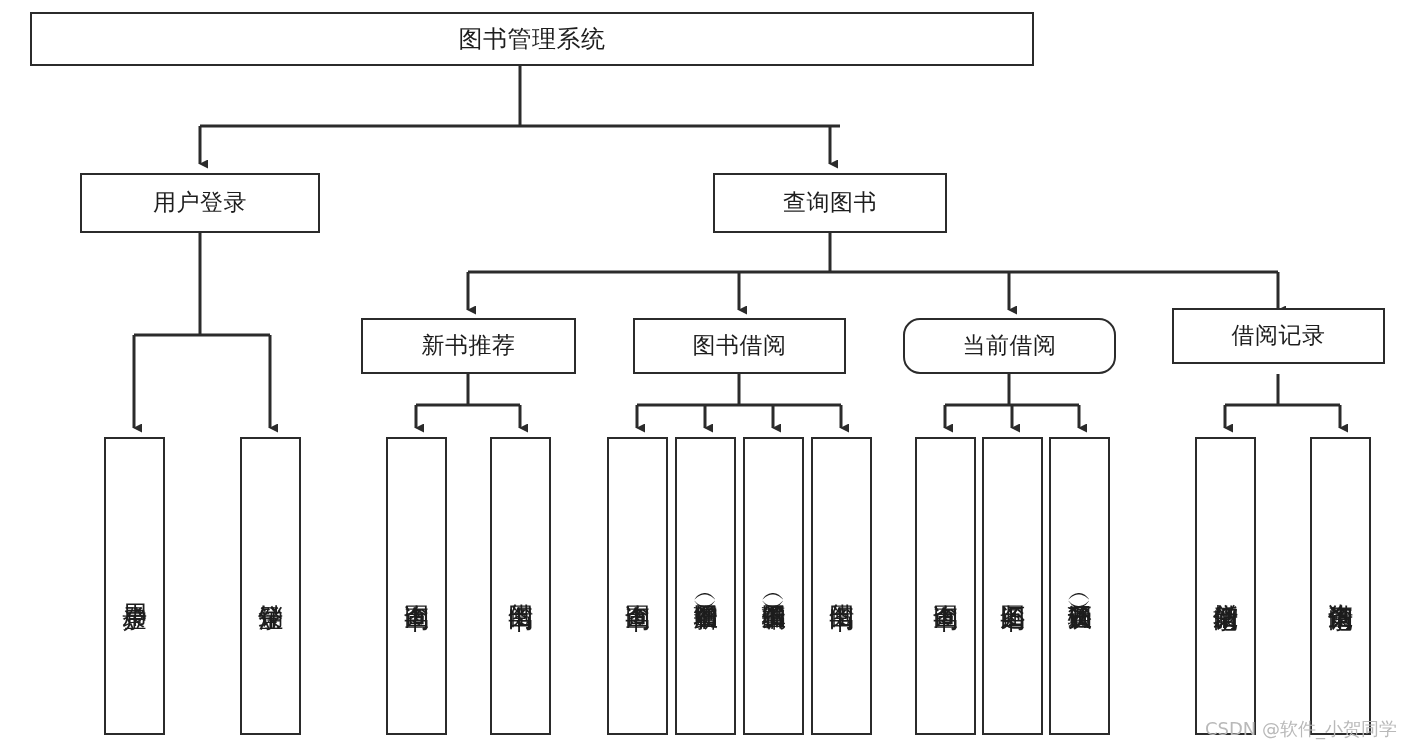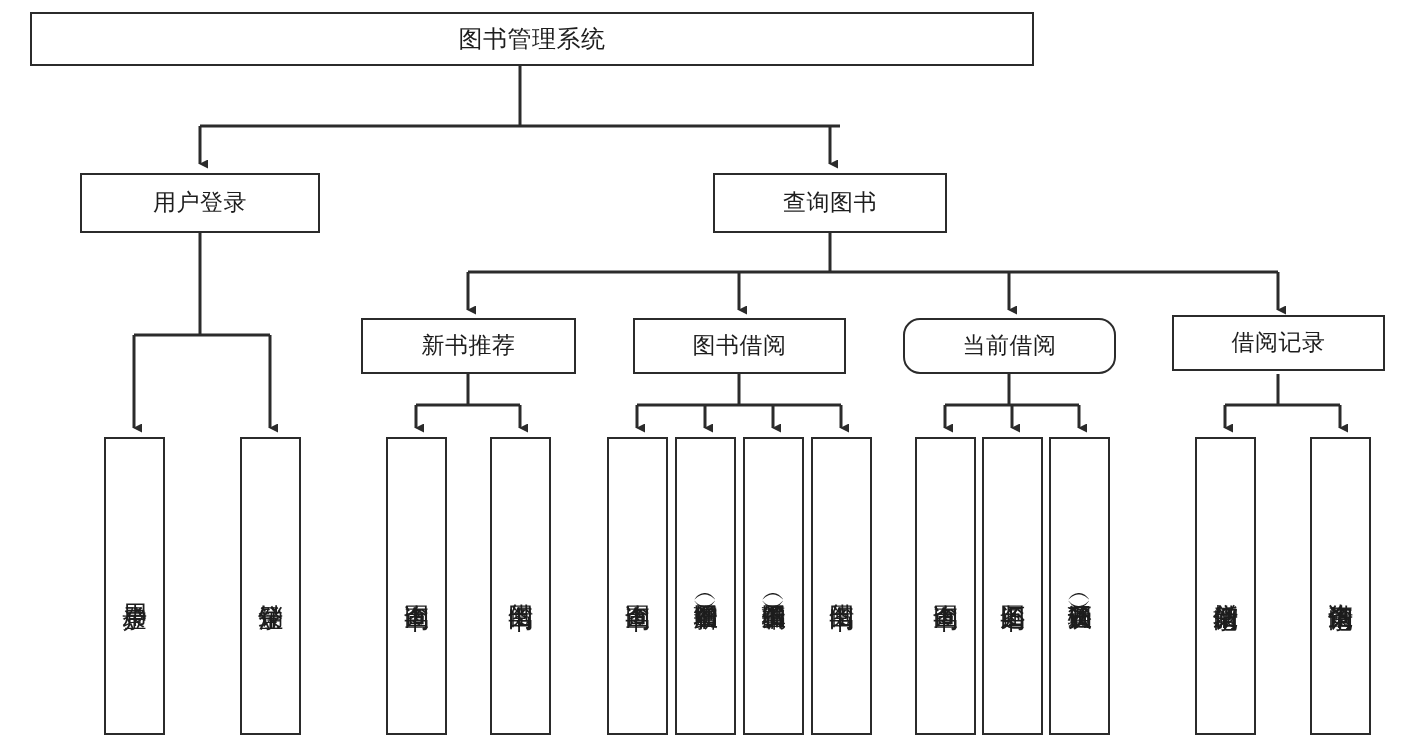--- a/index.html
+++ b/index.html
@@ -146,21 +146,21 @@
 
   <div class="node horiz" style="left:633px; top:318px; width:213px; height:56px;">
     <span class="node-label">图书借阅</span>
   </div>
   <div class="node horiz" style="left:361px; top:318px; width:215px; height:56px;">
     <span class="node-label">新书推荐</span>
   </div>
   <div class="node horiz" style="left:903px; top:318px; width:213px; height:56px;border-radius:17px;">
     <span class="node-label">当前借阅</span>
   </div>
-  <div class="node horiz" style="left:1172px; top:315px; width:213px; height:56px;">
+  <div class="node horiz" style="left:1172px; top:308px; width:213px; height:56px;">
     <span class="node-label">借阅记录</span>
   </div>
 
   <div class="node vert" style="left:104px; top:437px; width:61px; height:298px;">
     <span class="node-label">用户登录</span>
   </div>
   <div class="node vert" style="left:240px; top:437px; width:61px; height:298px;">
     <span class="node-label">注销登录</span>
   </div>
 
@@ -194,14 +194,15 @@
     <span class="node-label">确认归还（管理员）</span>
   </div>
 
   <div class="node vert" style="left:1195px; top:437px; width:61px; height:298px;">
     <span class="node-label">新增借阅记录</span>
   </div>
   <div class="node vert" style="left:1310px; top:437px; width:61px; height:298px;">
     <span class="node-label">查询借阅记录</span>
   </div>
 
+  <div id="watermark">CSDN @软件_小贺同学</div>
 
 </div>
 
 </body></html>

